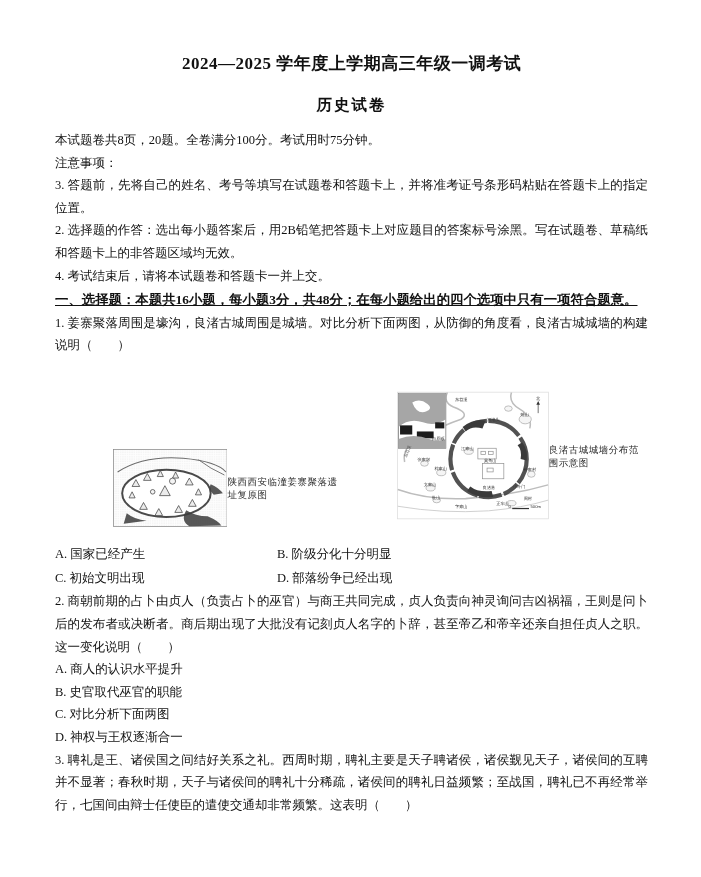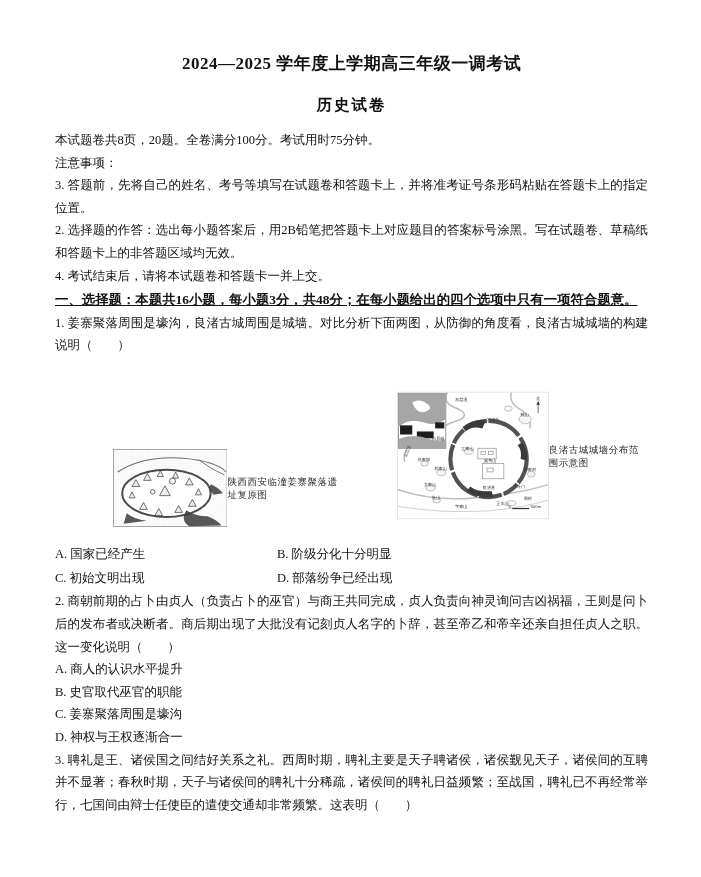--- a/index.html
+++ b/index.html
@@ -183,18 +183,18 @@
   <div class="opts2">
     <span>A. 国家已经产生</span>
     <span>B. 阶级分化十分明显</span>
     <span>C. 初始文明出现</span>
     <span>D. 部落纷争已经出现</span>
   </div>
 
   <p class="body">2. 商朝前期的占卜由贞人（负责占卜的巫官）与商王共同完成，贞人负责向神灵询问吉凶祸福，王则是问卜后的发布者或决断者。商后期出现了大批没有记刻贞人名字的卜辞，甚至帝乙和帝辛还亲自担任贞人之职。这一变化说明（　　）</p>
   <p class="body">A. 商人的认识水平提升</p>
   <p class="body">B. 史官取代巫官的职能</p>
-  <p class="body">C. 姜寨聚落周围是壕沟</p>
+  <p class="body">C. 对比分析下面两图</p>
   <p class="body">D. 神权与王权逐渐合一</p>
 
   <p class="body">3. 聘礼是王、诸侯国之间结好关系之礼。西周时期，聘礼主要是天子聘诸侯，诸侯觐见天子，诸侯间的互聘并不显著；春秋时期，天子与诸侯间的聘礼十分稀疏，诸侯间的聘礼日益频繁；至战国，聘礼已不再经常举行，七国间由辩士任使臣的遣使交通却非常频繁。这表明（　　）</p>
 
 </div>
 
 </body></html>

